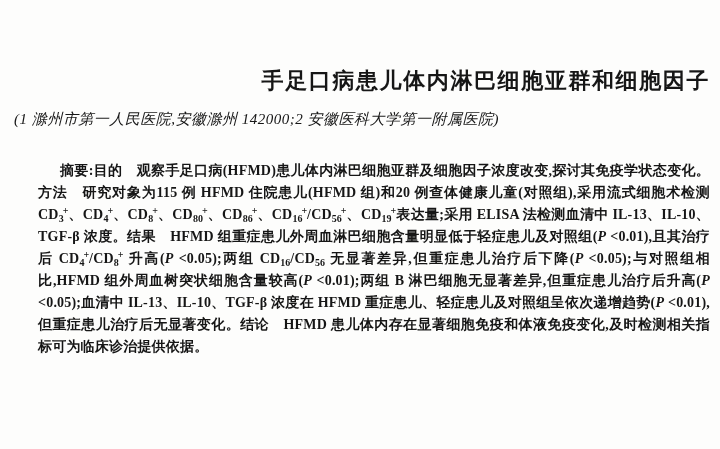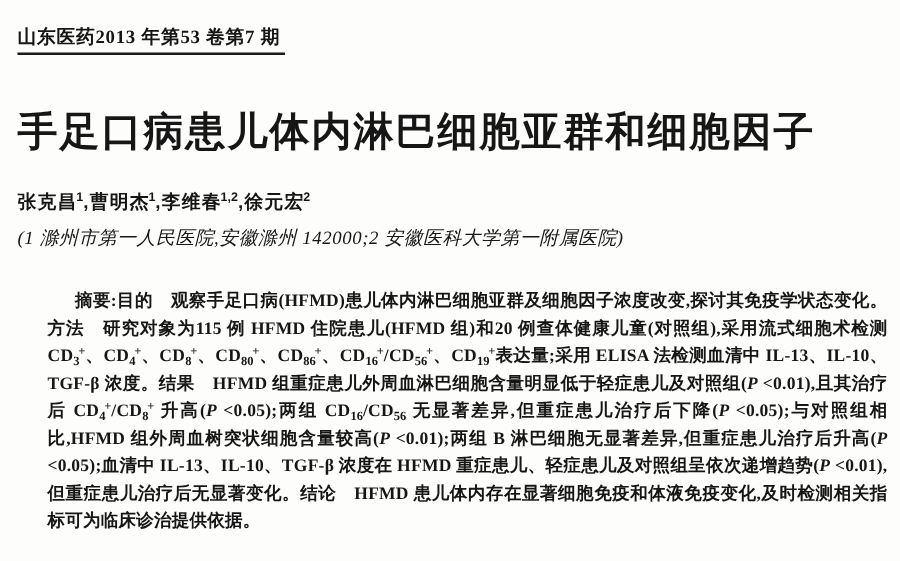--- a/index.html
+++ b/index.html
@@ -8,22 +8,22 @@
     box-sizing:border-box;width:720px;height:449px;
     padding:20px 10px 0 14px;background:#fdfdfc;color:#161616;
     font-family:"Liberation Serif","DejaVu Serif",serif;
   }
   .journal-header{margin:0;}
   .journal-header .hdr-text{
     display:inline-block;font-size:15px;font-weight:bold;letter-spacing:.6px;
     border-bottom:2px solid #1b1b1b;padding:0 4px 3px 0;
   }
   .title{
-    margin:42px 0 0 0;font-size:32px;font-weight:bold;
-    line-height:38px;letter-spacing:1.6px;
+    margin:42px 0 0 0;font-size:22px;font-weight:bold;
+    line-height:38px;letter-spacing:1.6px;text-align:right;
   }
   .title .title-line{display:block;}
   .authors{
     margin:28px 0 0 0;font-size:15px;font-weight:bold;letter-spacing:1px;
     font-family:"Liberation Sans","DejaVu Sans",sans-serif;
   }
   .affiliation{
     margin:10px 0 0 0;font-size:15px;font-style:italic;letter-spacing:.5px;
   }
   .abstract{
@@ -33,27 +33,23 @@
   .kw{font-family:Liberation Serif, serif;}
   .sub{vertical-align:-0.28em;font-size:10px;line-height:0;letter-spacing:0;}
   .sup{vertical-align:0.5em;font-size:10px;line-height:0;letter-spacing:0;margin-left:-1px;}
   .i{font-style:italic;}
 </style>
 </head>
 <body>
 
 <div class="page">
 
-  <div class="journal-header">
-    <span class="hdr-text">山东医药2013 年第53 卷第7 期</span>
-  </div>
 
   <h1 class="title">
     <span class="title-line">手足口病患儿体内淋巴细胞亚群和细胞因子</span>
   </h1>
 
-  <p class="authors"><span>张克昌</span><span class="sup">1</span><span>,</span><span>曹明杰</span><span class="sup">1</span><span>,</span><span>李维春</span><span class="sup">1,2</span><span>,</span><span>徐元宏</span><span class="sup">2</span></p>
 
   <p class="affiliation">(1 滁州市第一人民医院,安徽滁州 142000;2 安徽医科大学第一附属医院)</p>
 
   <p class="abstract"><span class="kw">摘要:</span><span class="kw">目的</span><span>　观察手足口病(HFMD)患儿体内淋巴细胞亚群及细胞因子浓度改变,探讨其免疫学状态变化。</span><span class="kw">方法</span><span>　研究对象为115 例 HFMD 住院患儿(HFMD 组)和20 例查体健康儿童(对照组),采用流式细胞术检测CD</span><span class="sub">3</span><span class="sup">+</span><span>、CD</span><span class="sub">4</span><span class="sup">+</span><span>、CD</span><span class="sub">8</span><span class="sup">+</span><span>、CD</span><span class="sub">80</span><span class="sup">+</span><span>、CD</span><span class="sub">86</span><span class="sup">+</span><span>、CD</span><span class="sub">16</span><span class="sup">+</span><span>/CD</span><span class="sub">56</span><span class="sup">+</span><span>、CD</span><span class="sub">19</span><span class="sup">+</span><span>表达量;采用 ELISA 法检测血清中 IL-13、IL-10、TGF-β 浓度。</span><span class="kw">结果</span><span>　HFMD 组重症患儿外周血淋巴细胞含量明显低于轻症患儿及对照组(</span><span class="i">P</span><span> &lt;0.01),且其治疗后 CD</span><span class="sub">4</span><span class="sup">+</span><span>/CD</span><span class="sub">8</span><span class="sup">+</span><span> 升高(</span><span class="i">P</span><span> &lt;0.05);两组 CD</span><span class="sub">16</span><span>/CD</span><span class="sub">56</span><span> 无显著差异,但重症患儿治疗后下降(</span><span class="i">P</span><span> &lt;0.05);与对照组相比,HFMD 组外周血树突状细胞含量较高(</span><span class="i">P</span><span> &lt;0.01);两组 B 淋巴细胞无显著差异,但重症患儿治疗后升高(</span><span class="i">P</span><span> &lt;0.05);血清中 IL-13、IL-10、TGF-β 浓度在 HFMD 重症患儿、轻症患儿及对照组呈依次递增趋势(</span><span class="i">P</span><span> &lt;0.01),但重症患儿治疗后无显著变化。</span><span class="kw">结论</span><span>　HFMD 患儿体内存在显著细胞免疫和体液免疫变化,及时检测相关指标可为临床诊治提供依据。</span></p>
 
 </div>
 
 </body></html>

